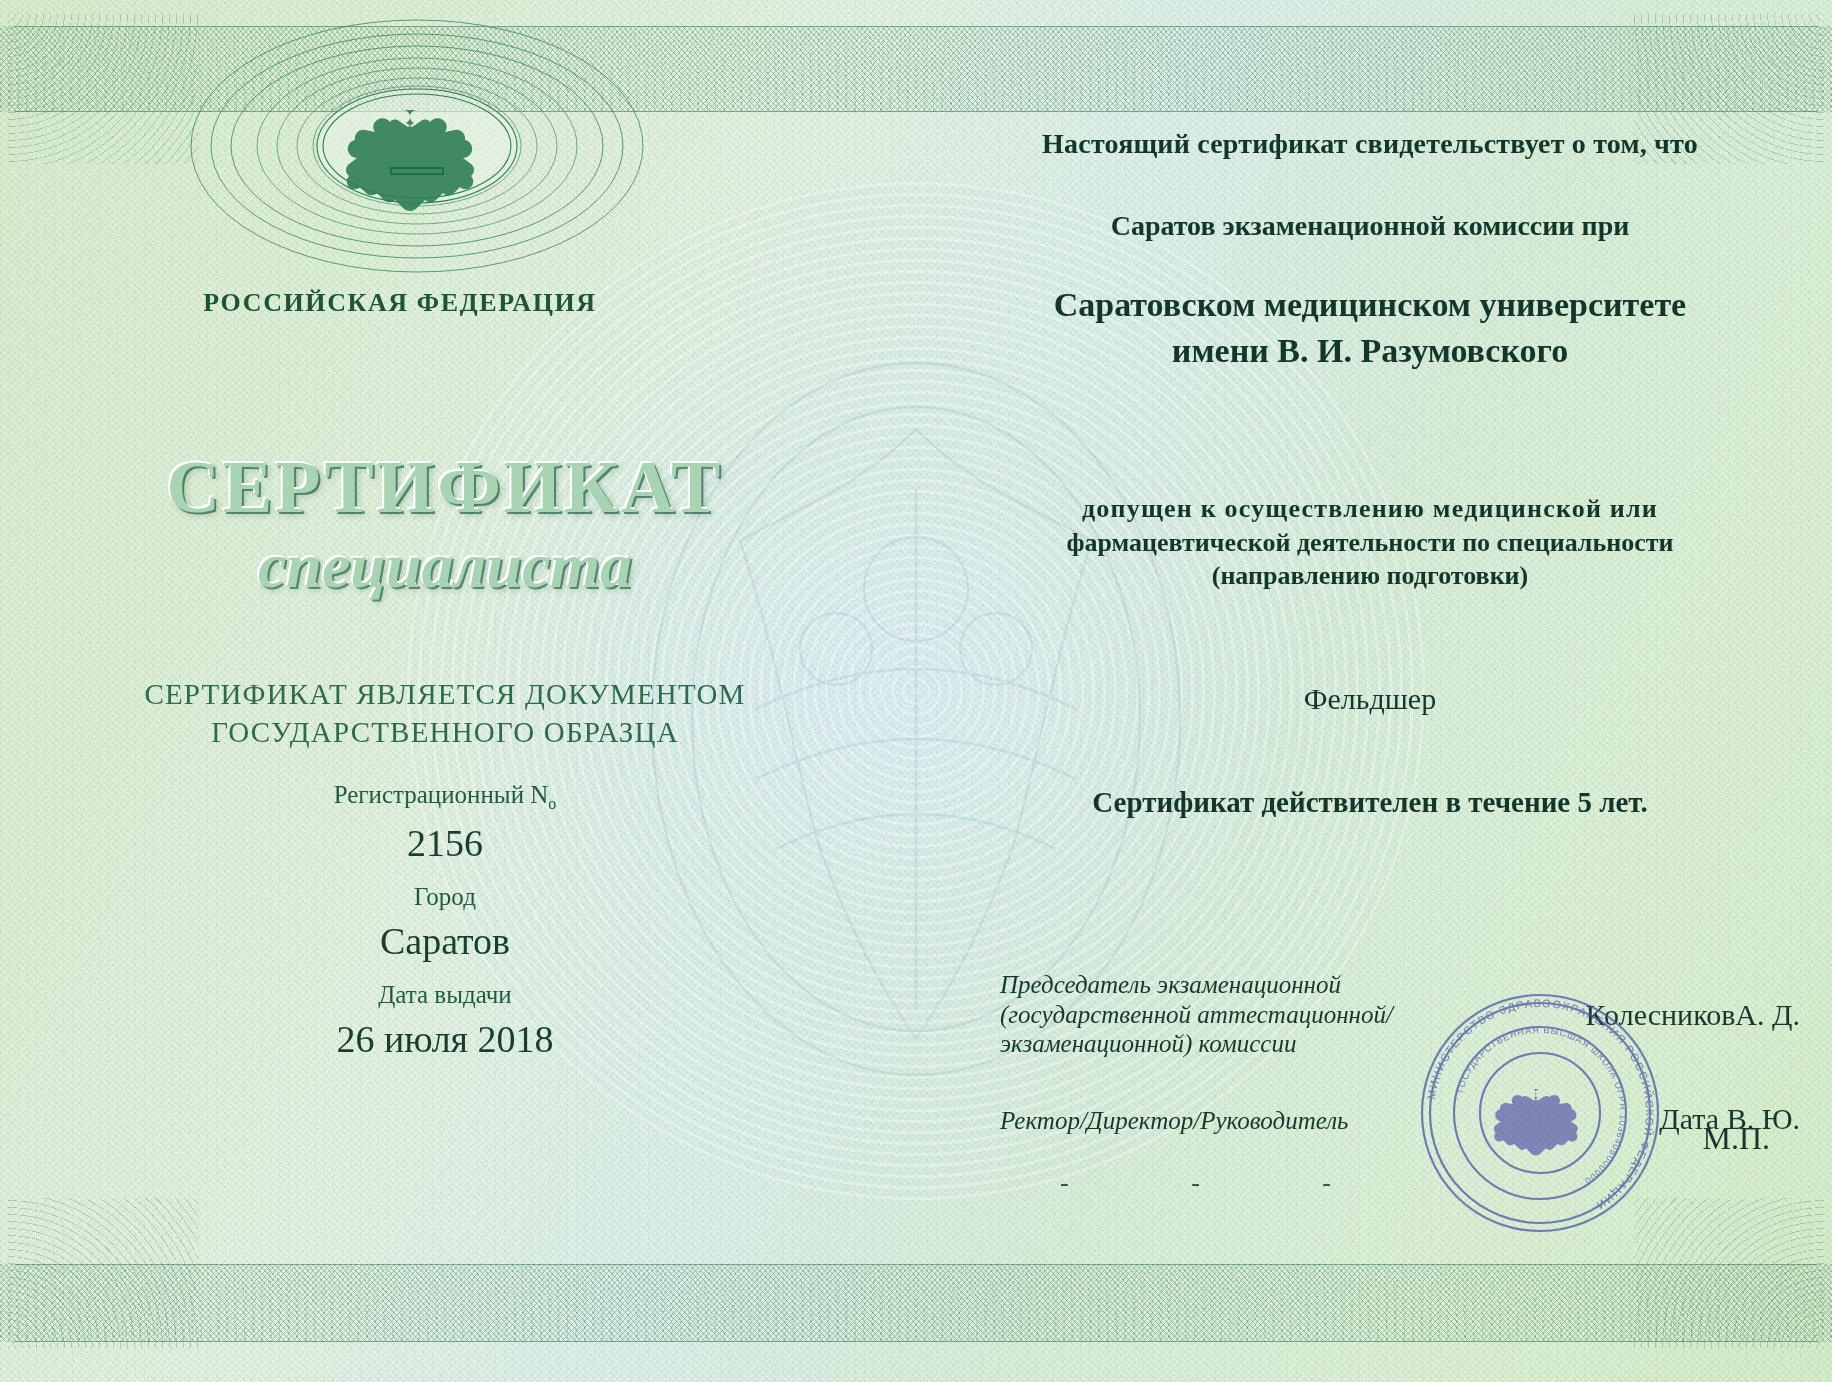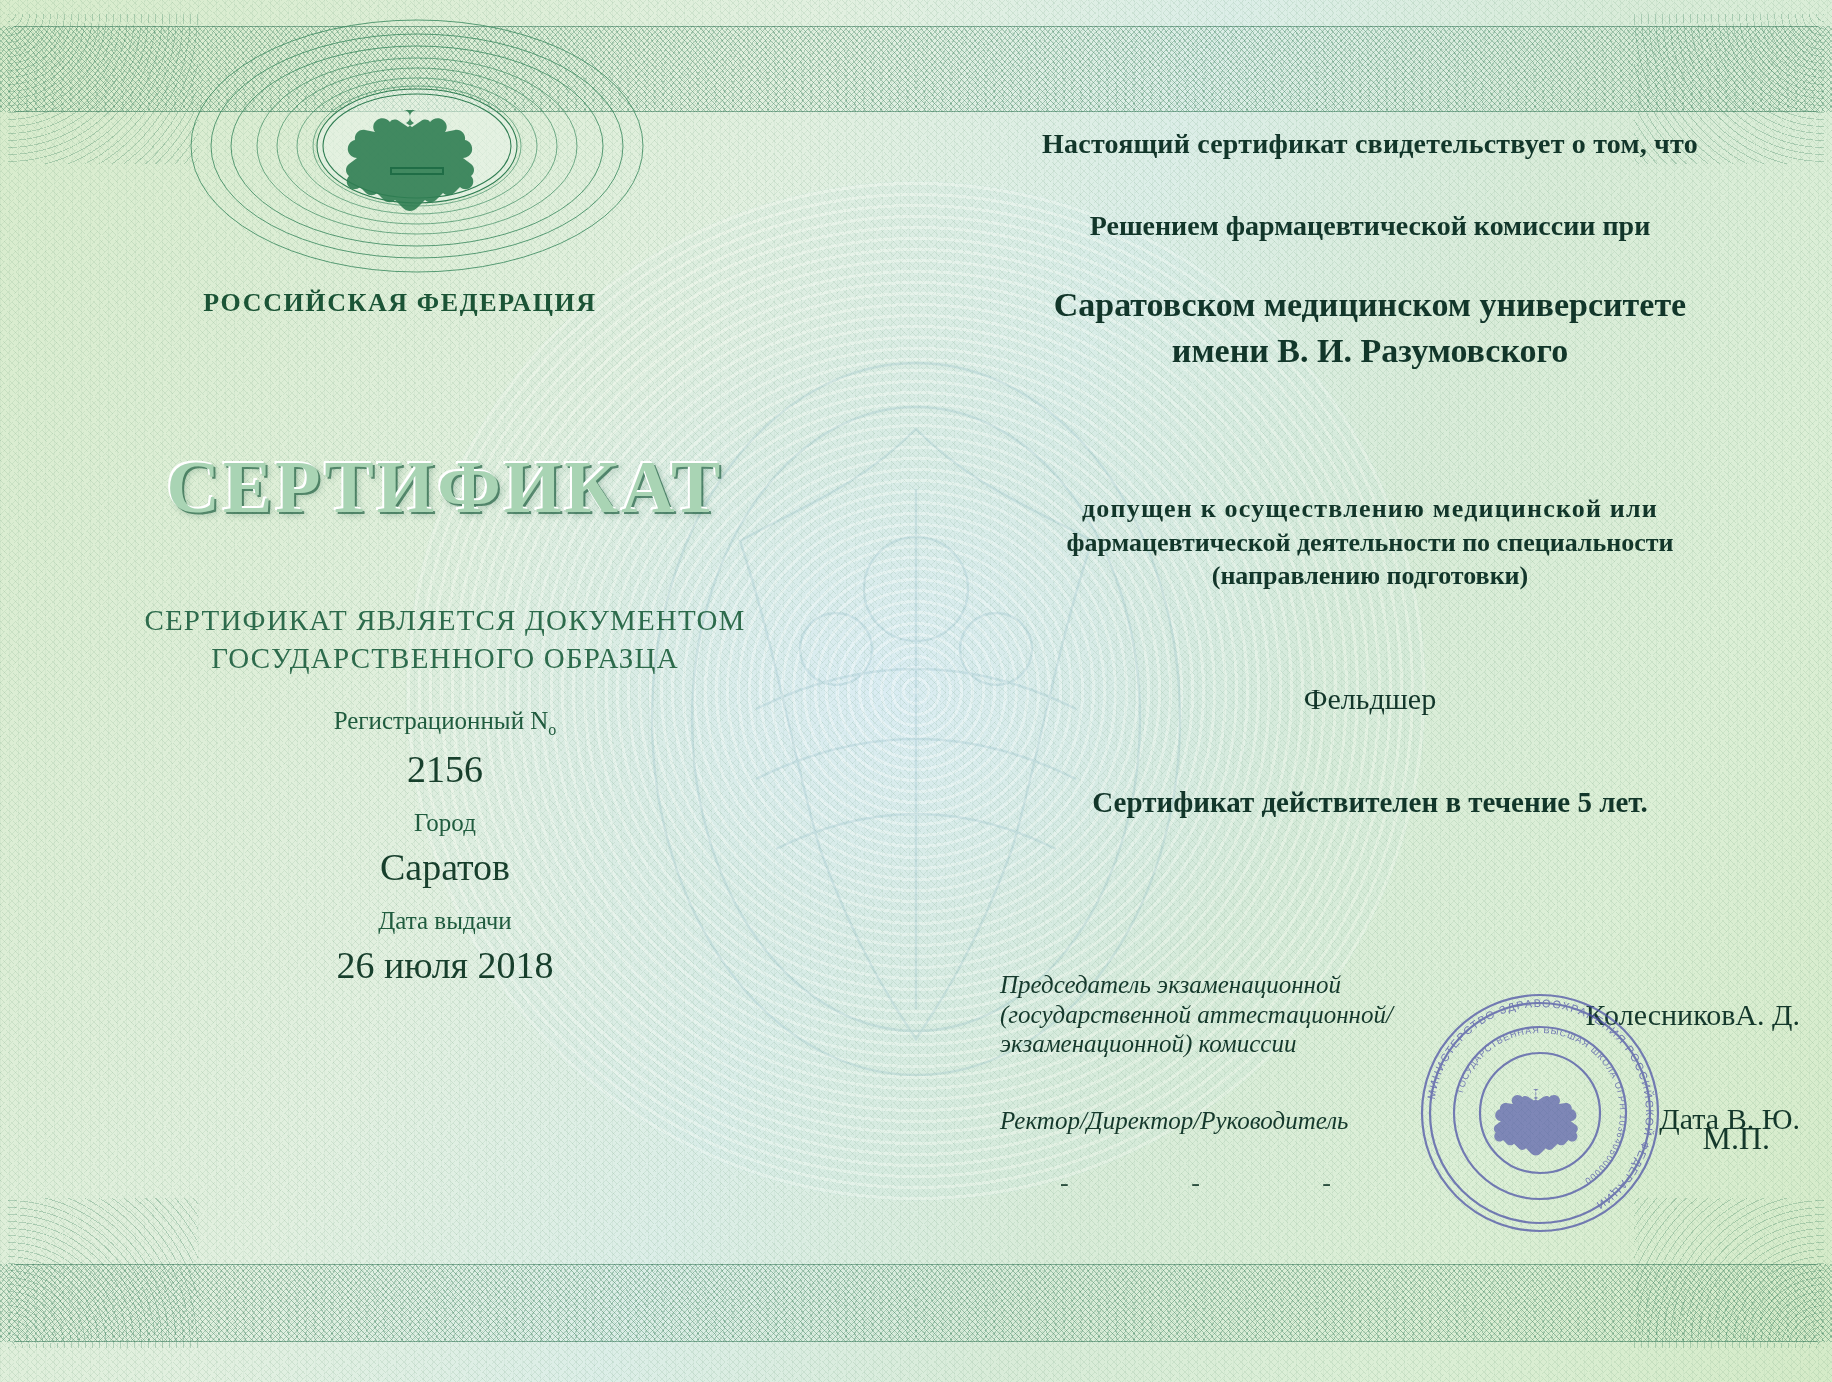--- a/index.html
+++ b/index.html
@@ -347,41 +347,42 @@
       <g fill="none" stroke="#1f6d46" stroke-width="2">
         <path d="M205 150 h52 v6 h-52 z"></path>
       </g>
     </svg>
   </div>
 
   <div class="rf-title">РОССИЙСКАЯ ФЕДЕРАЦИЯ</div>
 
   <div class="left-col">
     <div class="big-title">СЕРТИФИКАТ</div>
+    <div class="big-title-sub">специалиста</div>
 
     <div class="gos-line">
       <span class="l1">СЕРТИФИКАТ ЯВЛЯЕТСЯ ДОКУМЕНТОМ</span>
       <span class="l2">ГОСУДАРСТВЕННОГО ОБРАЗЦА</span>
     </div>
 
     <div class="field-label">
       <span>Регистрационный N</span><span class="sub">о</span>
     </div>
     <div class="field-value">2156</div>
 
     <div class="field-label tight">Город</div>
     <div class="field-value">Саратов</div>
 
     <div class="field-label tight">Дата выдачи</div>
     <div class="field-value">26 июля 2018</div>
   </div>
 
   <div class="right-col">
     <div class="r-intro">Настоящий сертификат свидетельствует о том, что</div>
-    <div class="r-commission">Решением фармацевтической комиссии при</div>
+    <div class="r-commission">Саратов экзаменационной комиссии при</div>
     <div class="r-university">
       <span>Саратовском медицинском университете</span><br>
       <span>имени В. И. Разумовского</span>
     </div>
 
     <div class="r-admitted">
       <span class="l1">допущен к осуществлению медицинской или</span>
       <span class="l2">фармацевтической деятельности по специальности</span>
       <span class="l3">(направлению подготовки)</span>
     </div>

